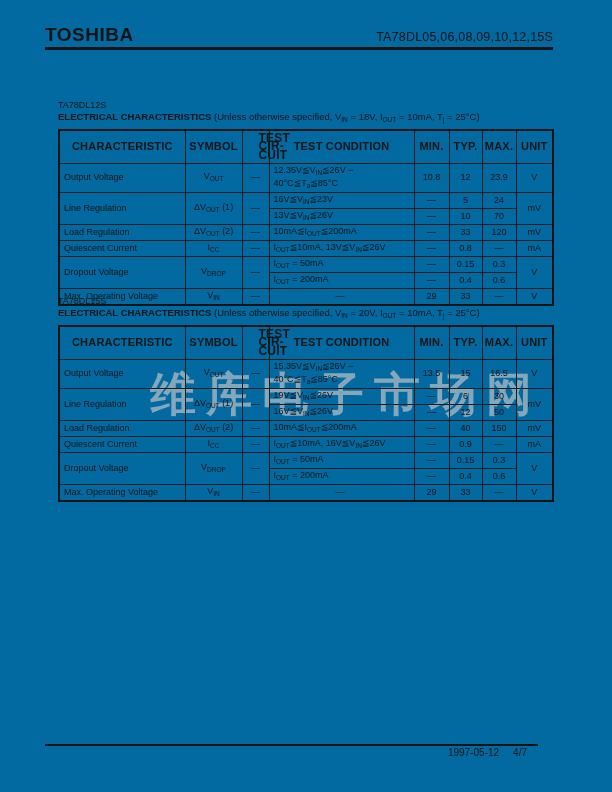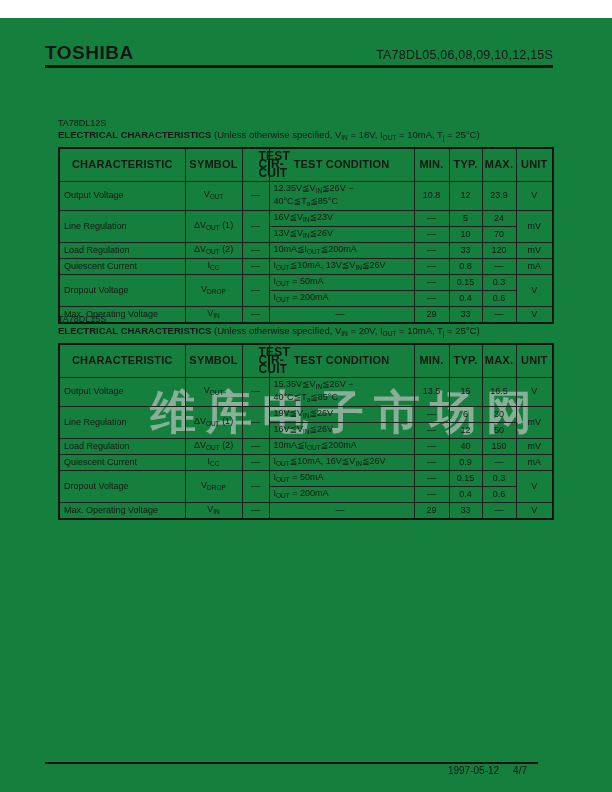--- a/index.html
+++ b/index.html
@@ -1,21 +1,21 @@
 <!DOCTYPE html>
 <html><head>
 <meta charset="utf-8">
 <style>
   html,body{margin:0;padding:0;}
   body{
     width:612px;height:792px;background:#ffffff;
     font-family:"Liberation Sans","DejaVu Sans",sans-serif;
     color:#151515;position:relative;overflow:hidden;
   }
-  .page{position:absolute;inset:0;background:#15803d;margin-top:18px;}
+  .page{position:absolute;inset:0;background:#0369a1;}
 
   
   .hdr{
     position:absolute;left:45px;top:26px;width:508px;
     display:flex;justify-content:space-between;align-items:flex-end;
     border-bottom:3px solid #141414;padding-bottom:3px;
   }
   .brand{font-size:19px;font-weight:bold;letter-spacing:.5px;line-height:18px;}
   .models{font-size:12.5px;line-height:14px;letter-spacing:.2px;}
 

